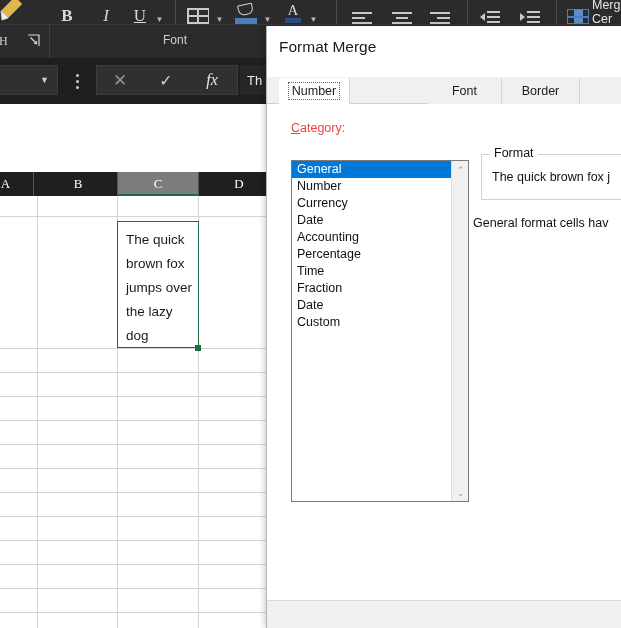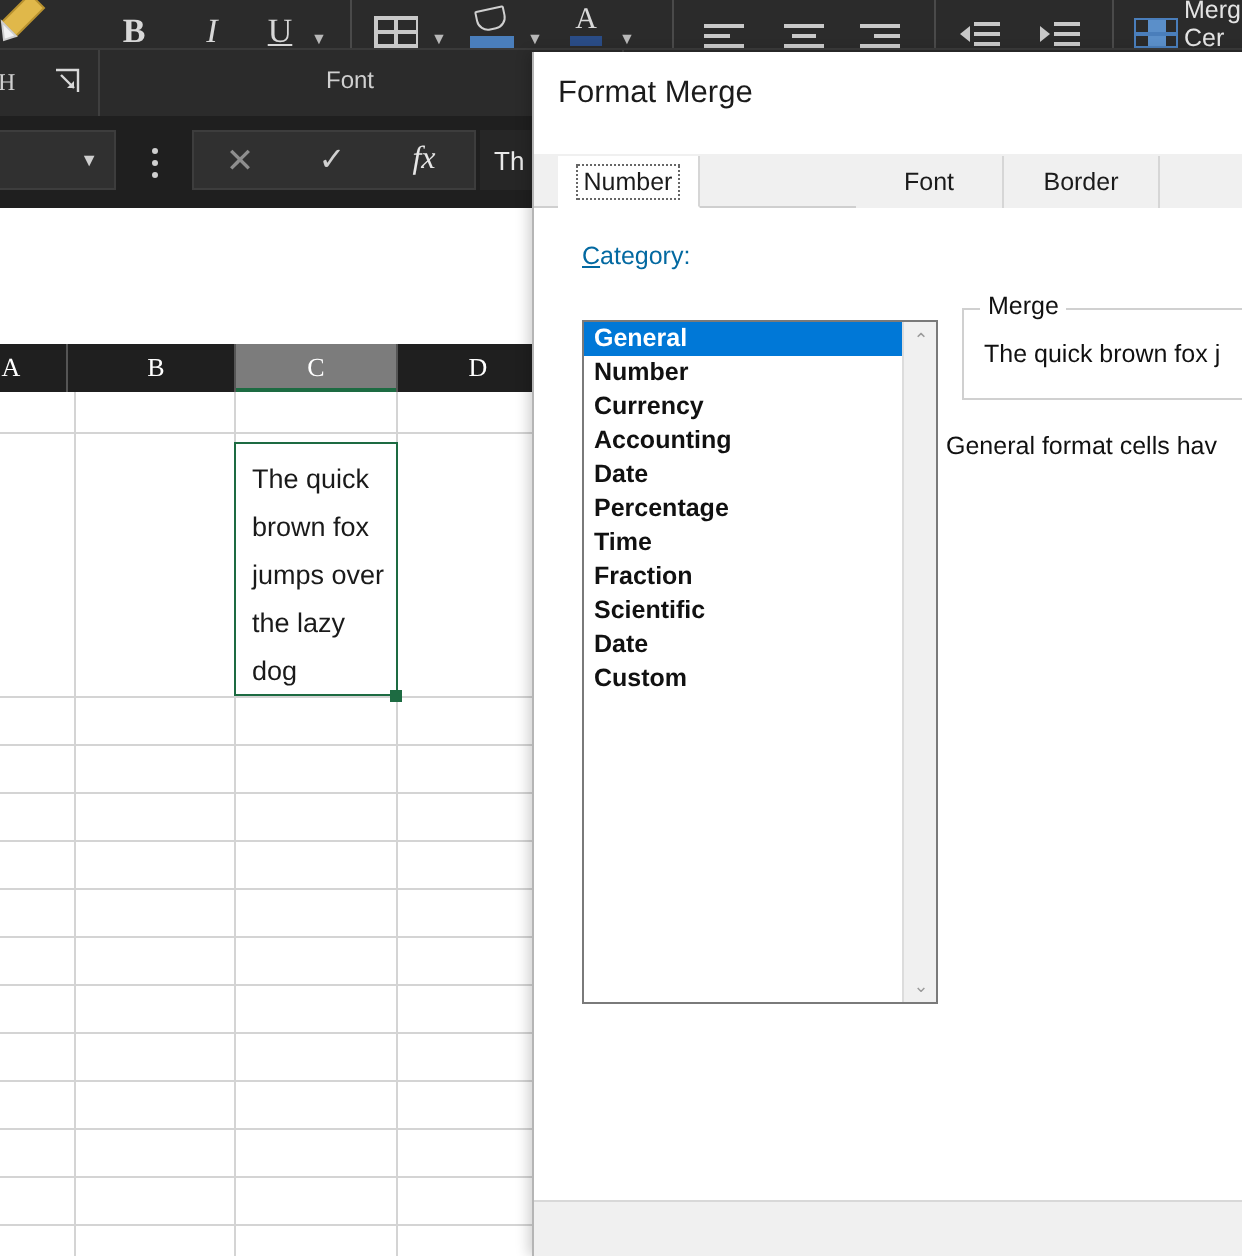--- a/index.html
+++ b/index.html
@@ -137,32 +137,31 @@
   .tabitem {
     position: absolute; top: 1px; height: 26px; display: flex; align-items: center;
     justify-content: center; font-size: 12.5px; color: #1b1b1b;
     background: #f0f0f0; border-right: 1px solid #d6d6d6;
   }
   .tabitem.active { background: #ffffff; border-bottom: 1px solid #ffffff; }
   .tabitem.active .tablab { outline: 1px dotted #666; padding: 1px 3px; }
 
   .dlg-body { position: absolute; left: 0; top: 78px; width: 360px; height: 496px; background: #ffffff; }
 
-  .cat-label { position: absolute; left: 24px; top: 17px; font-size: 12.5px; color: #0369a1; }
+  .cat-label { position: absolute; left: 24px; top: 17px; font-size: 12.5px; color: #ef4444; }
   .cat-label u { text-decoration: underline; }
 
   .listbox {
     position: absolute; left: 24px; top: 56px; width: 178px; height: 342px;
     background: #ffffff; border: 1px solid #7a7a7a; overflow: hidden;
   }
   .lb-items { position: absolute; left: 0; top: 0; width: 160px; }
   .lb-item {
     height: 17px; line-height: 17px; padding-left: 5px; font-size: 12.5px; color: #111;
     white-space: nowrap;
-    font-weight: bold;
   }
   .lb-item.sel { background: #0078d7; color: #ffffff; }
   .lb-scroll {
     position: absolute; right: 0; top: 0; width: 17px; height: 100%;
     background: #f0f0f0; border-left: 1px solid #dcdcdc;
   }
   .lb-arrow { position: absolute; left: 0; width: 17px; height: 17px; display: flex;
               align-items: center; justify-content: center; color: #9a9a9a; font-size: 9px; }
   .lb-arrow.up { top: 0; }
   .lb-arrow.dn { bottom: 0; }
@@ -389,37 +388,36 @@
 
       <div class="cat-label">
         <u>C</u><span>ategory:</span>
       </div>
 
       <div class="listbox">
         <div class="lb-items">
           <div class="lb-item sel">General</div>
           <div class="lb-item">Number</div>
           <div class="lb-item">Currency</div>
+          <div class="lb-item">Date</div>
           <div class="lb-item">Accounting</div>
-          <div class="lb-item">Date</div>
           <div class="lb-item">Percentage</div>
           <div class="lb-item">Time</div>
           <div class="lb-item">Fraction</div>
-          <div class="lb-item">Scientific</div>
           <div class="lb-item">Date</div>
           <div class="lb-item">Custom</div>
         </div>
         <div class="lb-scroll">
           <div class="lb-arrow up">⌃</div>
           <div class="lb-arrow dn">⌄</div>
         </div>
       </div>
 
       <div class="samplebox">
-        <div class="legend">Merge</div>
+        <div class="legend">Format</div>
         <div class="sample-val">The quick brown fox j</div>
       </div>
 
       <div class="desc">General format cells hav</div>
     </div>
 
     <div class="dlg-footer"></div>
   </div>
 
 </div>

